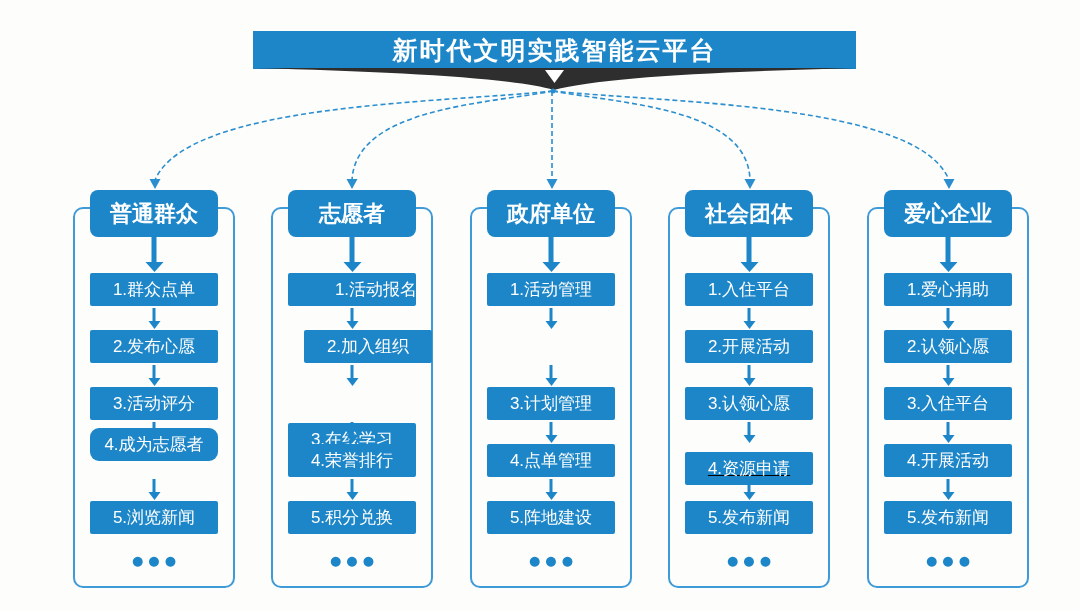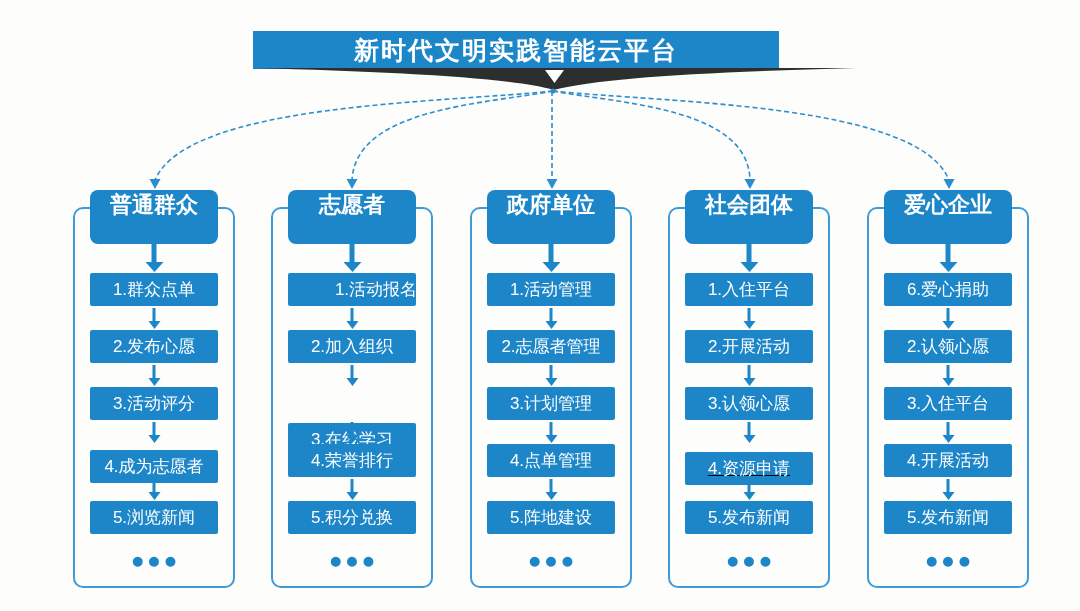--- a/index.html
+++ b/index.html
@@ -14,21 +14,21 @@
   html, body { margin: 0; padding: 0; }
   body {
     width: 1080px; height: 611px;
     background: var(--bg);
     font-family: "Liberation Sans", "DejaVu Sans", sans-serif;
   }
   .canvas { position: relative; width: 1080px; height: 611px; overflow: hidden; }
 
   
   .banner {
-    position: absolute; left: 253px; top: 31px; width: 526px; height: 38px;
+    position: absolute; left: 253px; top: 31px; width: 603px; height: 38px;
     background: var(--primary);
     display: flex; align-items: center; justify-content: center;
   }
   .banner-label {
     color: var(--text-on-primary); font-weight: bold; font-size: 25px; letter-spacing: 2px;
     white-space: nowrap;
   }
 
   
   .ribbon-svg { position: absolute; left: 253px; top: 68px; display: block; }
@@ -41,23 +41,23 @@
   .connector-head { fill: var(--connector); stroke: none; }
   .connector-origin { fill: var(--connector); }
 
   
   .column { position: absolute; top: 190px; width: 162px; height: 404px; }
   .panel {
     position: absolute; left: 0; top: 17px; width: 162px; height: 381px;
     border: 2px solid var(--panel-border); border-radius: 10px;
   }
   .col-header {
-    position: absolute; left: 17px; top: 0; width: 128px; height: 54px;
+    position: absolute; left: 17px; top: 0; width: 128px; height: 47px;
     background: var(--primary); border-radius: 8px;
-    display: flex; justify-content: center;
+    display: flex; align-items: center; justify-content: center;
   }
   .col-header-label { color: var(--text-on-primary); font-weight: bold; font-size: 22px; white-space: nowrap; }
 
   .big-arrow {
     position: absolute; left: 50%; top: 47px; width: 5px; height: 25px;
     background: var(--primary); transform: translateX(-50%);
   }
   .big-arrow::after {
     content: ""; position: absolute; top: 25px; left: 50%; transform: translateX(-50%);
     border-left: 9px solid transparent; border-right: 9px solid transparent;
@@ -129,40 +129,40 @@
         </div>
         <div class="v-arrow" style="top: 118px;"></div>
         <div class="step-box" style="top: 140px;">
           <span class="step-label">2.发布心愿</span>
         </div>
         <div class="v-arrow" style="top: 175px;"></div>
         <div class="step-box" style="top: 197px;">
           <span class="step-label">3.活动评分</span>
         </div>
         <div class="v-arrow" style="top: 232px;"></div>
-        <div class="step-box" style="top: 260px;">
+        <div class="step-box" style="top: 238px; border-radius: 9px;">
           <span class="step-label">4.成为志愿者</span>
         </div>
         <div class="v-arrow" style="top: 289px;"></div>
         <div class="step-box" style="top: 311px;">
           <span class="step-label">5.浏览新闻</span>
         </div>
       </div>
       <div class="column" style="left: 271px;">
     <div class="panel"></div>
     <div class="col-header">
       <span class="col-header-label">志愿者</span>
     </div>
     <div class="big-arrow"></div>
     <span class="ellipsis">●●●</span>
   <div class="step-box" style="top: 83px; padding-left: 48px;">
           <span class="step-label">1.活动报名</span>
         </div>
         <div class="v-arrow" style="top: 118px;"></div>
-        <div class="step-box" style="top: 140px;">
+        <div class="step-box" style="top: 140px; margin-left: 16px;">
           <span class="step-label">2.加入组织</span>
         </div>
         <div class="v-arrow" style="top: 175px;"></div>
         <div class="step-box" style="top: 197px; margin-top: 36px;">
           <span class="step-label">3.在线学习</span>
         </div>
         <div class="v-arrow" style="top: 232px;"></div>
         <div class="step-box" style="top: 254px;">
           <span class="step-label">4.荣誉排行</span>
         </div>
@@ -175,23 +175,20 @@
     <div class="panel"></div>
     <div class="col-header">
       <span class="col-header-label">政府单位</span>
     </div>
     <div class="big-arrow"></div>
     <span class="ellipsis">●●●</span>
   <div class="step-box" style="top: 83px;">
           <span class="step-label">1.活动管理</span>
         </div>
         <div class="v-arrow" style="top: 118px;"></div>
-        <div class="step-box" style="top: 140px;">
-          <span class="step-label">2.志愿者管理</span>
-        </div>
         <div class="v-arrow" style="top: 175px;"></div>
         <div class="step-box" style="top: 197px;">
           <span class="step-label">3.计划管理</span>
         </div>
         <div class="v-arrow" style="top: 232px;"></div>
         <div class="step-box" style="top: 254px;">
           <span class="step-label">4.点单管理</span>
         </div>
         <div class="v-arrow" style="top: 289px;"></div>
         <div class="step-box" style="top: 311px;">
@@ -226,21 +223,21 @@
         </div>
       </div>
       <div class="column" style="left: 867px;">
     <div class="panel"></div>
     <div class="col-header">
       <span class="col-header-label">爱心企业</span>
     </div>
     <div class="big-arrow"></div>
     <span class="ellipsis">●●●</span>
   <div class="step-box" style="top: 83px;">
-          <span class="step-label">6.爱心捐助</span>
+          <span class="step-label">1.爱心捐助</span>
         </div>
         <div class="v-arrow" style="top: 118px;"></div>
         <div class="step-box" style="top: 140px;">
           <span class="step-label">2.认领心愿</span>
         </div>
         <div class="v-arrow" style="top: 175px;"></div>
         <div class="step-box" style="top: 197px; text-align: center;">
           <span class="step-label">3.入住平台</span>
         </div>
         <div class="v-arrow" style="top: 232px;"></div>

